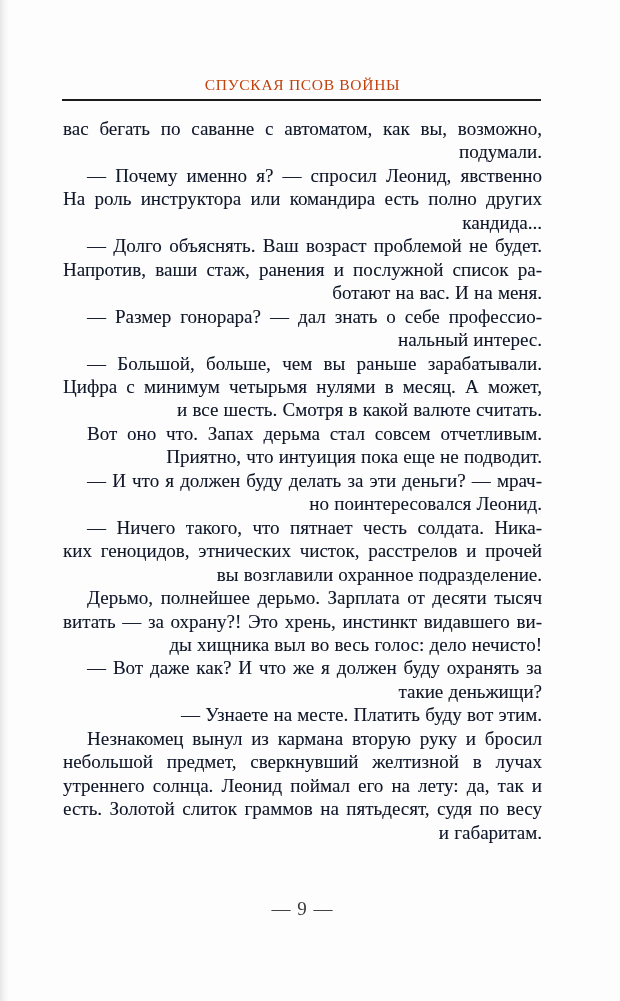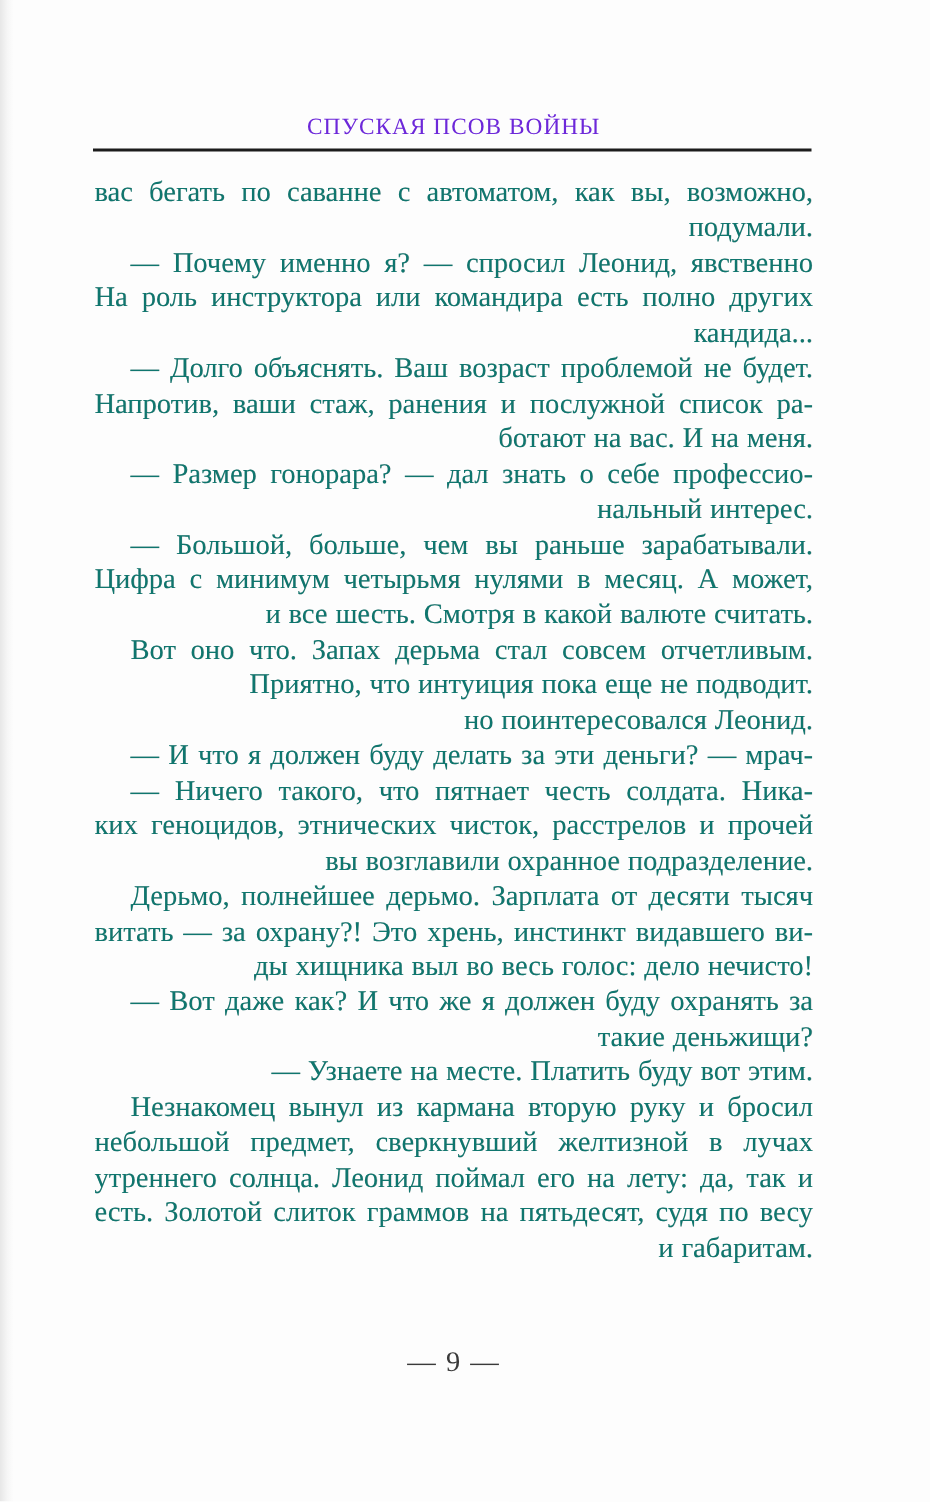--- a/index.html
+++ b/index.html
@@ -18,33 +18,33 @@
   .scan-edge {
     position: absolute; left: 0; top: 0; bottom: 0; width: 9px;
     background: linear-gradient(to right, #e7e7e7 0%, #f6f6f6 55%, #fdfdfd 100%);
   }
   .running-title {
     position: absolute;
     top: 76px; left: 63px; width: 479px;
     text-align: center;
     font-size: 15.5px;
     letter-spacing: 0.7px;
-    color: #6d28d9;
+    color: #c2410c;
     line-height: 18px;
   }
   .header-rule {
     position: absolute;
     top: 99px; left: 62px; width: 479px; height: 2px;
     background: #1c1c1c;
   }
   .body-text {
     position: absolute;
     top: 117px; left: 63px; width: 479px;
     font-size: 19px;
-    color: #0f766e;
+    color: #0f172a;
     text-shadow: 0.2px 0.2px 0.4px rgba(70,70,70,0.35);
   }
   .paragraph { margin: 0; padding: 0; }
   .line {
     line-height: 23.45px;
     text-align: right;
     word-spacing: 0.5px;
   }
   .line.fill {
     text-align: justify;
@@ -92,22 +92,22 @@
       <div class="paragraph">
         <div class="line fill indent">— Большой, больше, чем вы раньше зарабатывали.</div>
         <div class="line fill">Цифра с минимум четырьмя нулями в месяц. А может,</div>
         <div class="line">и все шесть. Смотря в какой валюте считать.</div>
       </div>
       <div class="paragraph">
         <div class="line fill indent">Вот оно что. Запах дерьма стал совсем отчетливым.</div>
         <div class="line">Приятно, что интуиция пока еще не подводит.</div>
       </div>
       <div class="paragraph">
+        <div class="line fill indent">— И что я должен буду делать за эти деньги? — мрач-</div>
         <div class="line">но поинтересовался Леонид.</div>
-        <div class="line fill indent">— И что я должен буду делать за эти деньги? — мрач-</div>
       </div>
       <div class="paragraph">
         <div class="line fill indent">— Ничего такого, что пятнает честь солдата. Ника-</div>
         <div class="line fill">ких геноцидов, этнических чисток, расстрелов и прочей</div>
         <div class="line">вы возглавили охранное подразделение.</div>
       </div>
       <div class="paragraph">
         <div class="line fill indent">Дерьмо, полнейшее дерьмо. Зарплата от десяти тысяч</div>
         <div class="line fill">витать — за охрану?! Это хрень, инстинкт видавшего ви-</div>
         <div class="line">ды хищника выл во весь голос: дело нечисто!</div>

